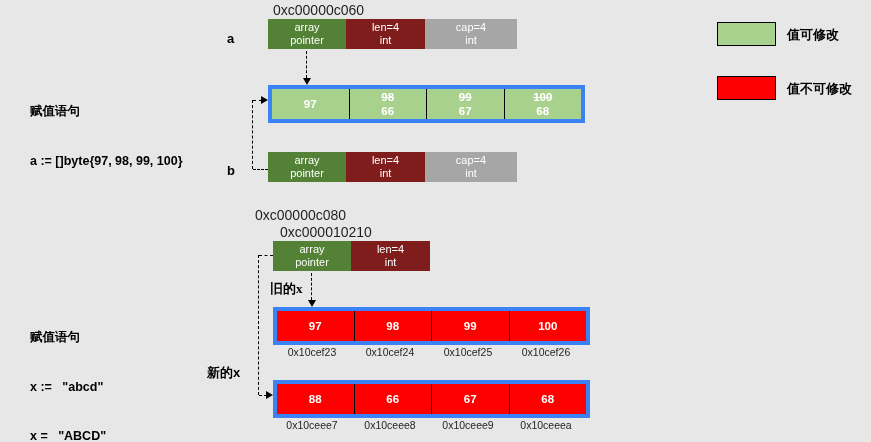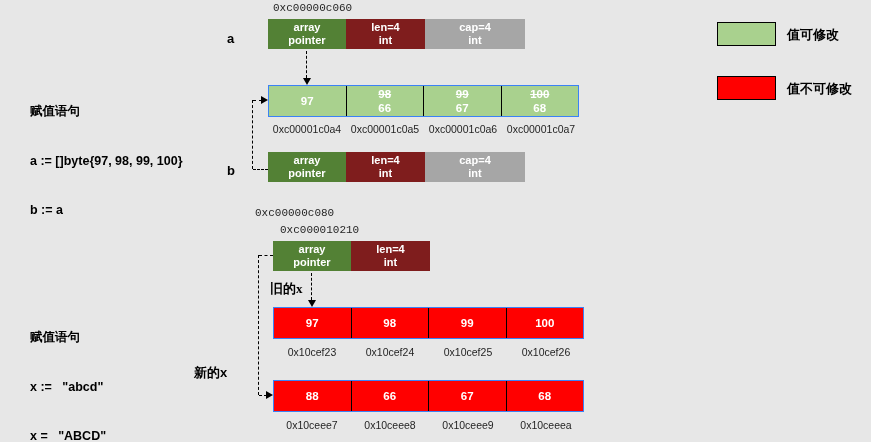--- a/index.html
+++ b/index.html
@@ -4,32 +4,32 @@
 <style>
   html,body { margin:0; padding:0; background:#e7e7e7; }
   .canvas {
     position:relative; width:871px; height:442px; background:#e7e7e7;
     font-family:"Liberation Sans", sans-serif; overflow:hidden;
   }
   .abs { position:absolute; }
   
   .code { font-size:12.5px; font-weight:bold; color:#000; line-height:16.5px; white-space:pre; }
   .lbl  { font-size:13px; font-weight:bold; color:#000; white-space:nowrap; }
-  .addr { font-size:11px; color:#1f1f1f; white-space:nowrap;font-family:Liberation Mono, monospace; }
+  .addr { font-size:14px; color:#1f1f1f; white-space:nowrap; }
   
   .hdr { display:flex; }
   .hdr .seg {
     height:30px; display:flex; flex-direction:column; align-items:center; justify-content:center;
-    color:#fff; font-weight:bold; font-size:11px; line-height:13.5px; text-align:center;
+    color:#fff; font-weight:normal; font-size:11px; line-height:13.5px; text-align:center;
   }
   .seg.ptr { width:78px; background:#538135; }
   .seg.len { width:79px; background:#7f1d1d; }
-  .seg.cap { width:100px; background:#a6a6a6; }
+  .seg.cap { width:92px; background:#a6a6a6; }
   
-  .arr { display:flex; border:1px solid #3b82f6; }
+  .arr { display:flex; border:4px solid #3b82f6; }
   .arr .cell {
     width:76.5px; height:30px; border-right:1px solid #000;
     display:flex; flex-direction:column; align-items:center; justify-content:center;
     color:#fff; font-weight:bold; font-size:11.5px; line-height:14px;
   }
   .arr .cell:last-child { border-right:none; }
   .green-arr .cell { background:#a9d18e; }
   .red-arr .cell   { background:#ff0000; }
   .old { text-decoration:line-through; }
   
@@ -46,21 +46,20 @@
   .legend-swatch.red   { background:#ff0000; }
 </style>
 </head>
 <body>
 
 <div class="canvas">
 
   <div class="abs code" style="left:30px; top:70px;">
     <div>赋值语句</div>
     <div>a := []byte{97, 98, 99, 100}</div>
-    <div>b := a</div>
   </div>
 
   <div class="abs addr" style="left:273px; top:2px;">0xc00000c060</div>
   <div class="abs lbl" style="left:227px; top:31px;">a</div>
   <div class="abs hdr" style="left:268px; top:19px;">
     <div class="seg ptr">
       <span>array</span>
       <span>pointer</span>
     </div>
     <div class="seg len">
@@ -85,26 +84,20 @@
       <span>66</span>
     </div>
     <div class="cell">
       <span class="old">99</span>
       <span>67</span>
     </div>
     <div class="cell">
       <span class="old">100</span>
       <span>68</span>
     </div>
-  </div>
-  <div class="abs addr-row" style="left:268px; top:123px;">
-    <span>0xc00001c0a4</span>
-    <span>0xc00001c0a5</span>
-    <span>0xc00001c0a6</span>
-    <span>0xc00001c0a7</span>
   </div>
 
   <div class="abs hdash" style="left:253px; top:100px; width:9px;"></div>
   <div class="abs arrow-right" style="left:261px; top:96px;"></div>
   <div class="abs vdash" style="left:252px; top:100px; height:69px;"></div>
   <div class="abs hdash" style="left:253px; top:169px; width:15px;"></div>
 
   <div class="abs lbl" style="left:227px; top:163px;">b</div>
   <div class="abs hdr" style="left:268px; top:152px;">
     <div class="seg ptr">
@@ -163,21 +156,21 @@
       <span>100</span>
     </div>
   </div>
   <div class="abs addr-row" style="left:273px; top:346px;">
     <span>0x10cef23</span>
     <span>0x10cef24</span>
     <span>0x10cef25</span>
     <span>0x10cef26</span>
   </div>
 
-  <div class="abs lbl" style="left:194px; top:364px;text-align:center;">新的x</div>
+  <div class="abs lbl" style="left:207px; top:364px;text-align:center;">新的x</div>
   <div class="abs arr red-arr" style="left:273px; top:380px;">
     <div class="cell">
       <span>88</span>
     </div>
     <div class="cell">
       <span>66</span>
     </div>
     <div class="cell">
       <span>67</span>
     </div>

